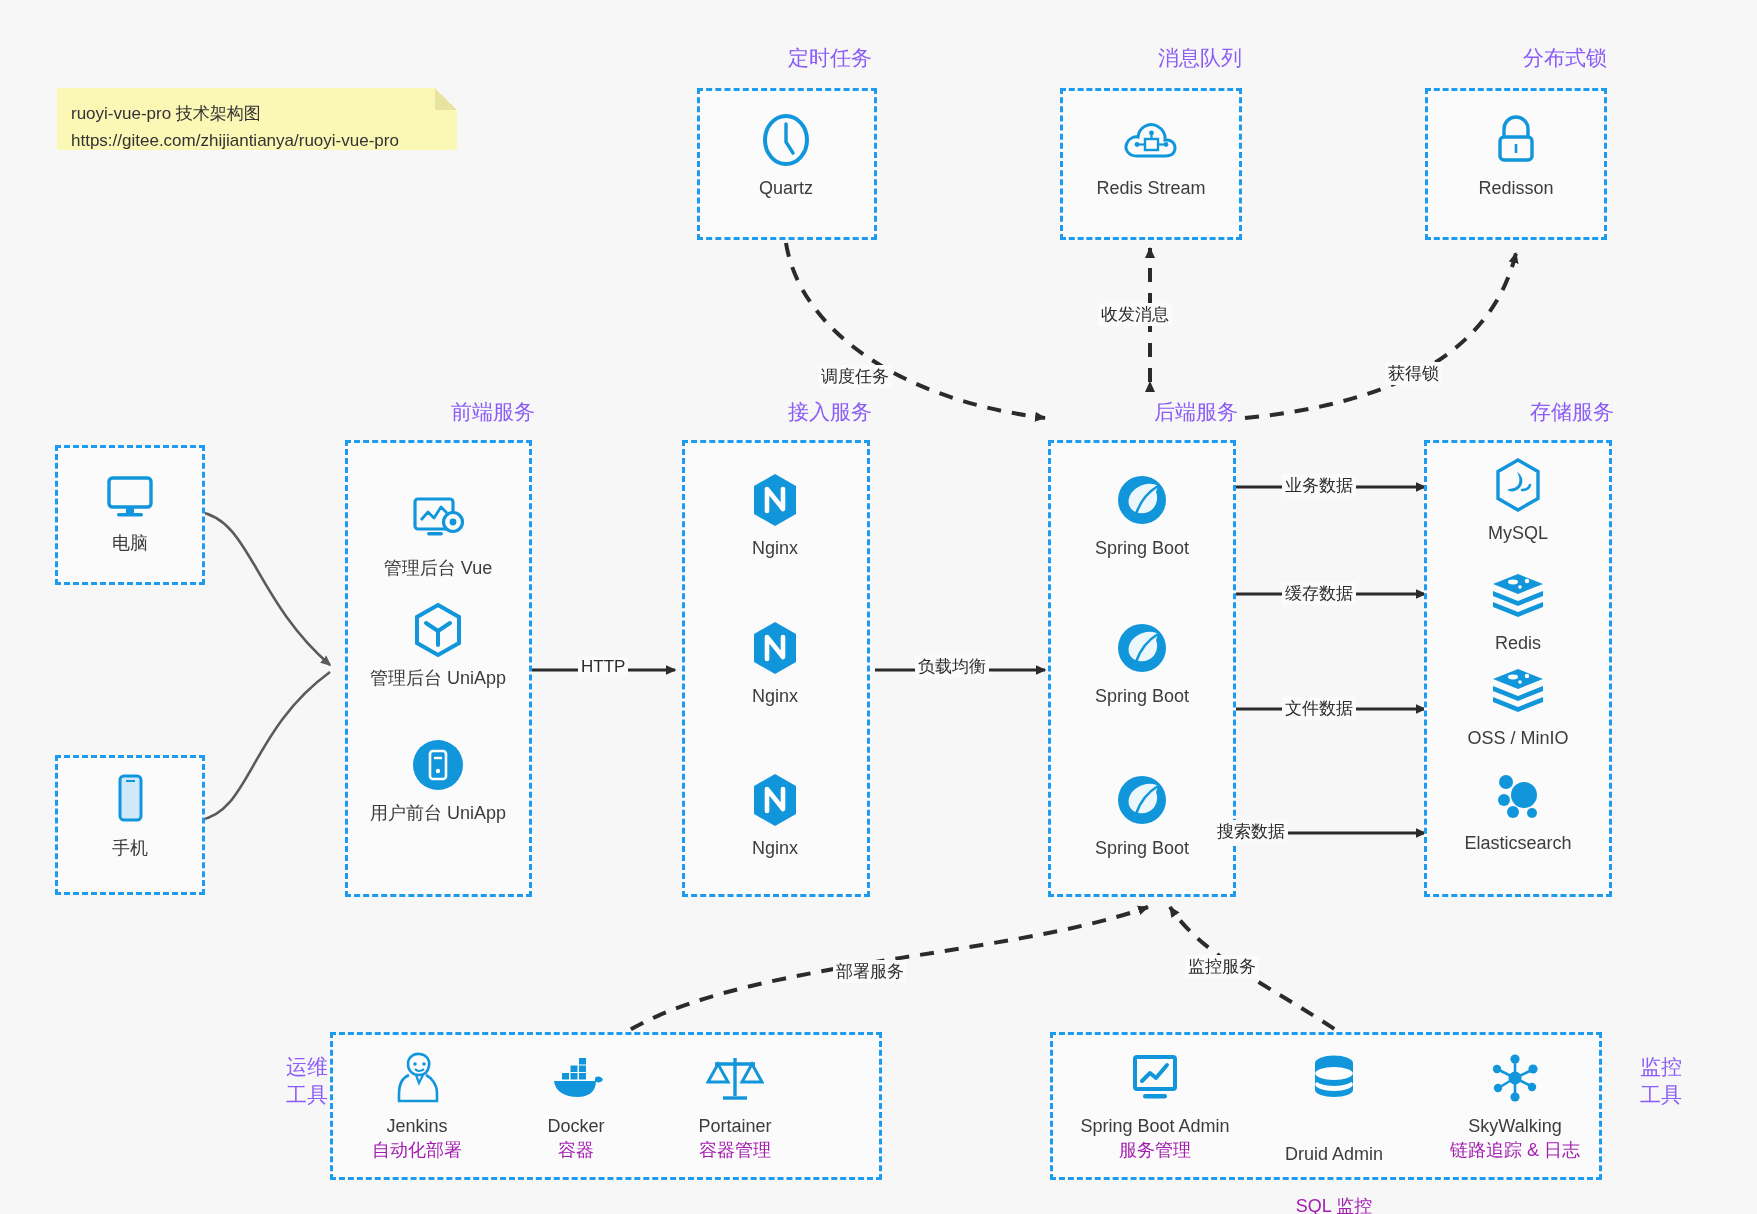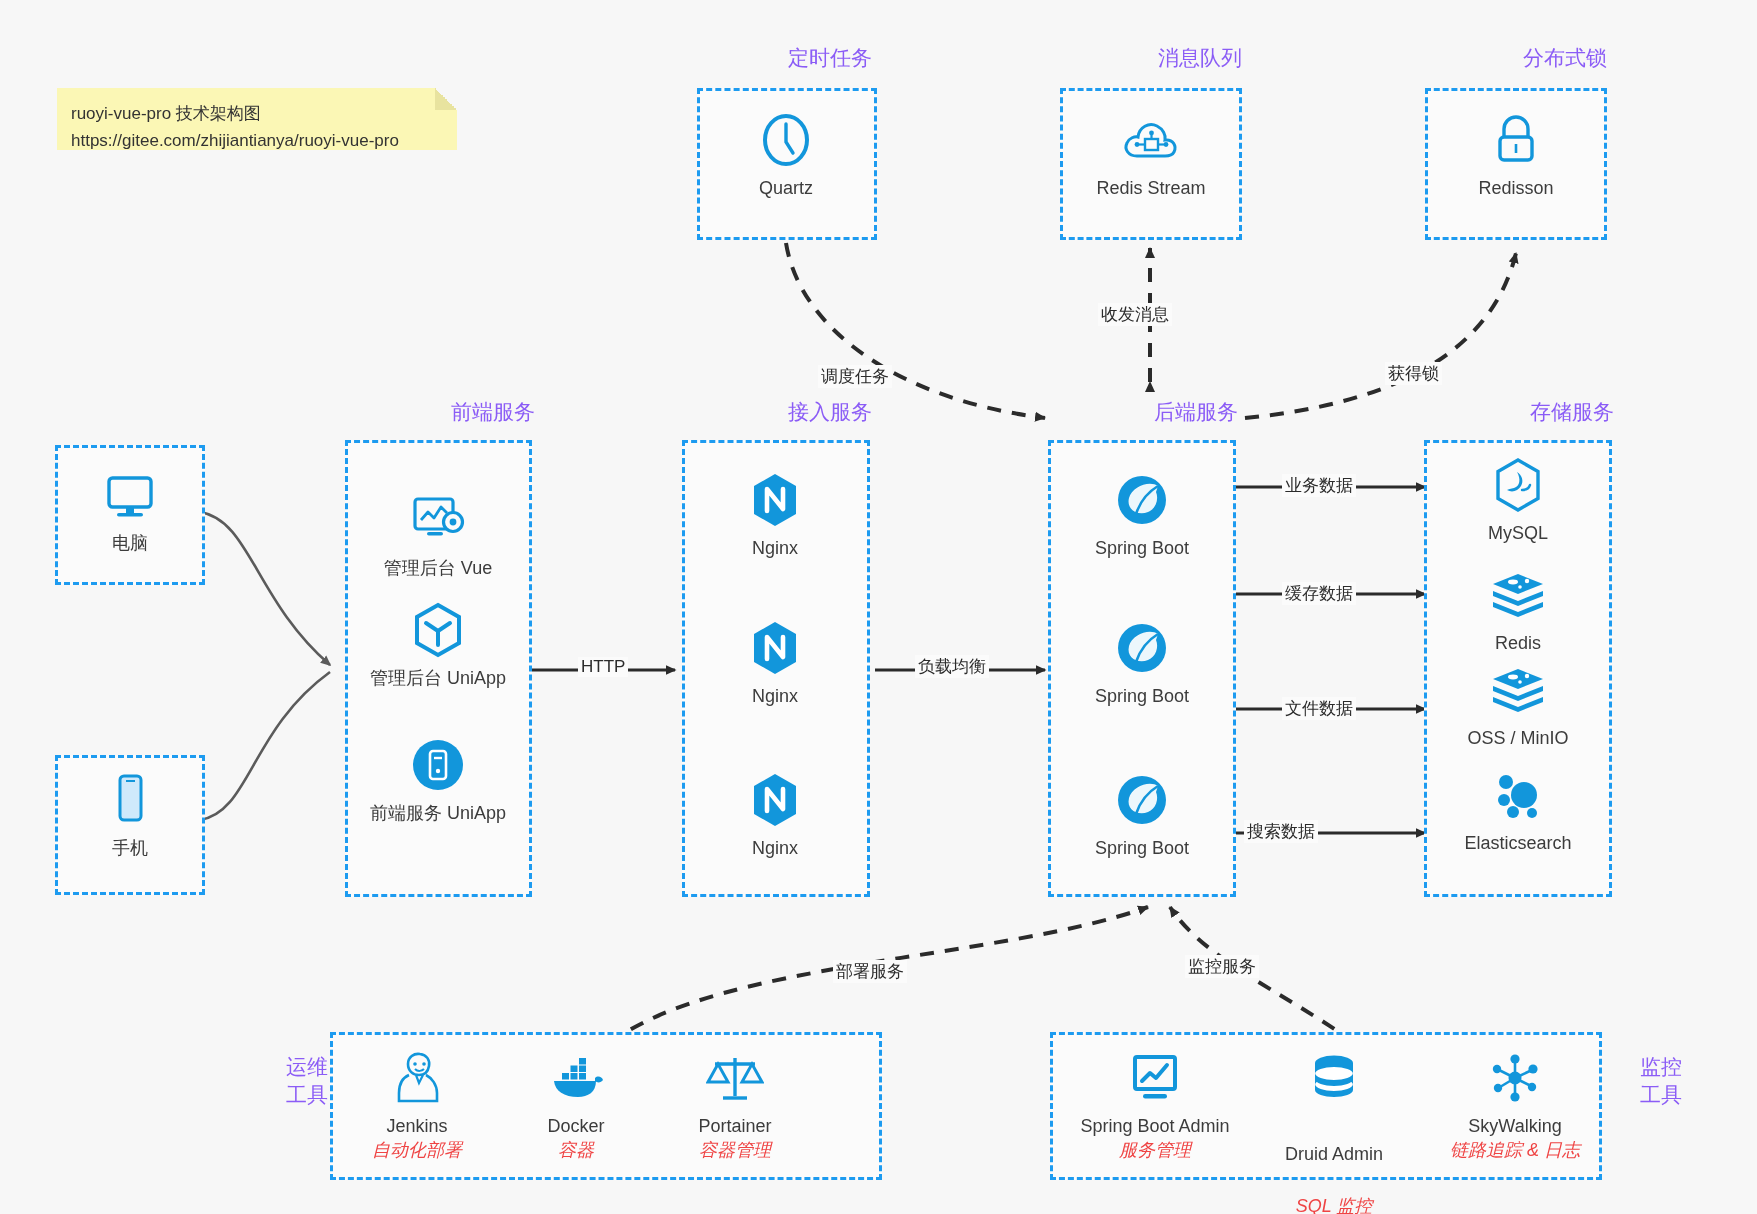--- a/index.html
+++ b/index.html
@@ -40,21 +40,21 @@
   
   .node{
     position:absolute;
     display:flex;flex-direction:column;align-items:center;justify-content:flex-start;
     width:160px;text-align:right;
   }
   .node .icon{height:60px;display:flex;align-items:center;justify-content:center;}
   .node .cap{
     font-size:18px;color:#3c3c3c;margin-top:6px;line-height:24px;white-space:nowrap;
   }
-  .node .cap2{font-size:18px;color:#ef4444;line-height:24px;white-space:nowrap;font-style:italic;}
+  .node .cap2{font-size:18px;color:#a21caf;line-height:24px;white-space:nowrap;}
   
   .elabel{
     position:absolute;font-size:17px;color:#2b2b2b;background:#fbfbfb;
     padding:0 3px;white-space:nowrap;
   }
   svg.lines{position:absolute;left:0;top:0;width:1757px;height:1214px;pointer-events:none;}
 </style>
 </head>
 <body>
 
@@ -197,21 +197,21 @@
 
   <div class="node" style="left:358px;top:735px;">
     <div class="icon">
       <svg width="56" height="56" viewBox="0 0 56 56">
         <circle cx="28" cy="28" r="25" fill="#1296db"></circle>
         <rect x="20" y="14" width="16" height="28" rx="3" fill="none" stroke="#ffffff" stroke-width="2.6"></rect>
         <line x1="24" y1="21" x2="32" y2="21" stroke="#ffffff" stroke-width="2.4"></line>
         <circle cx="28" cy="34" r="2.2" fill="#ffffff"></circle>
       </svg>
     </div>
-    <div class="cap">前端服务 UniApp</div>
+    <div class="cap">用户前台 UniApp</div>
   </div>
 
   <div class="grp-title" style="left:682px;top:398px;width:190px;">接入服务</div>
   <div class="box" style="left:682px;top:440px;width:188px;height:457px;"></div>
 
   <div class="node" style="left:695px;top:470px;">
     <div class="icon">
       <svg width="52" height="58" viewBox="0 0 52 58">
         <path d="M26 3 L47 15 L47 43 L26 55 L5 43 L5 15 Z" fill="#1296db"></path>
         <path d="M18 40 L18 18 L34 38 L34 18" fill="none" stroke="#ffffff" stroke-width="4.6" stroke-linejoin="round" stroke-linecap="round"></path>
@@ -446,17 +446,17 @@
   </div>
 
   <div class="elabel" style="left:578px;top:657px;">HTTP</div>
   <div class="elabel" style="left:915px;top:655px;">负载均衡</div>
   <div class="elabel" style="left:818px;top:365px;">调度任务</div>
   <div class="elabel" style="left:1098px;top:303px;">收发消息</div>
   <div class="elabel" style="left:1385px;top:362px;">获得锁</div>
   <div class="elabel" style="left:1282px;top:474px;">业务数据</div>
   <div class="elabel" style="left:1282px;top:582px;">缓存数据</div>
   <div class="elabel" style="left:1282px;top:697px;">文件数据</div>
-  <div class="elabel" style="left:1244px;top:820px;">搜索数据</div>
+  <div class="elabel" style="left:1214px;top:820px;">搜索数据</div>
   <div class="elabel" style="left:833px;top:960px;">部署服务</div>
   <div class="elabel" style="left:1185px;top:955px;">监控服务</div>
 
 </div>
 
 </body></html>

